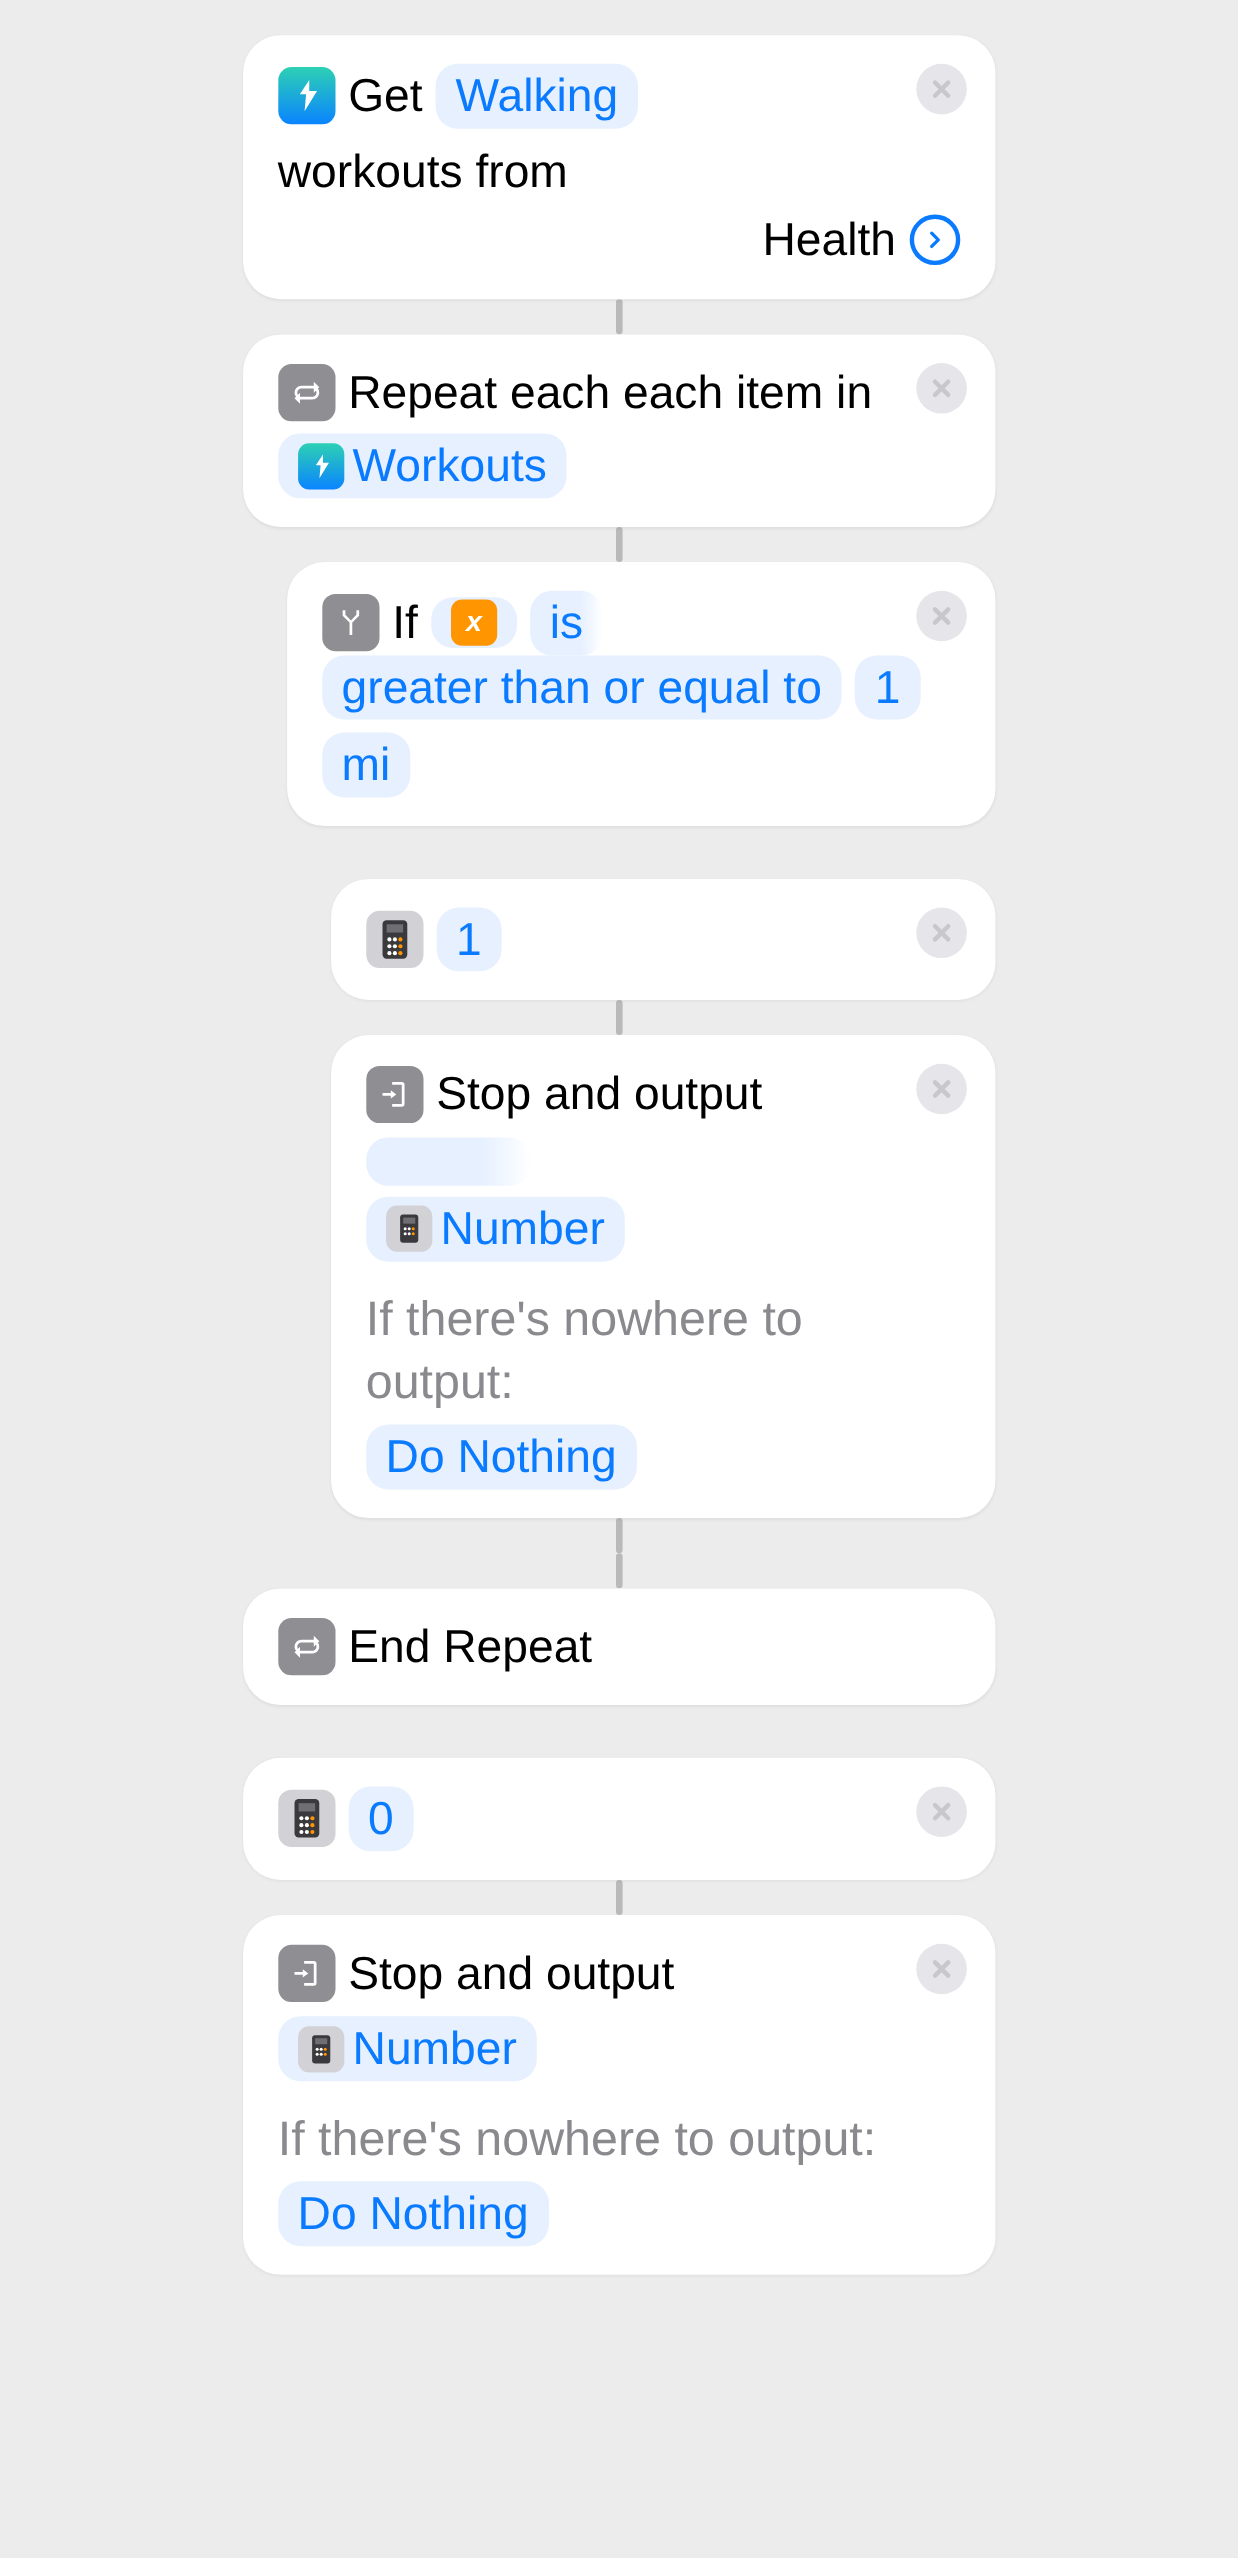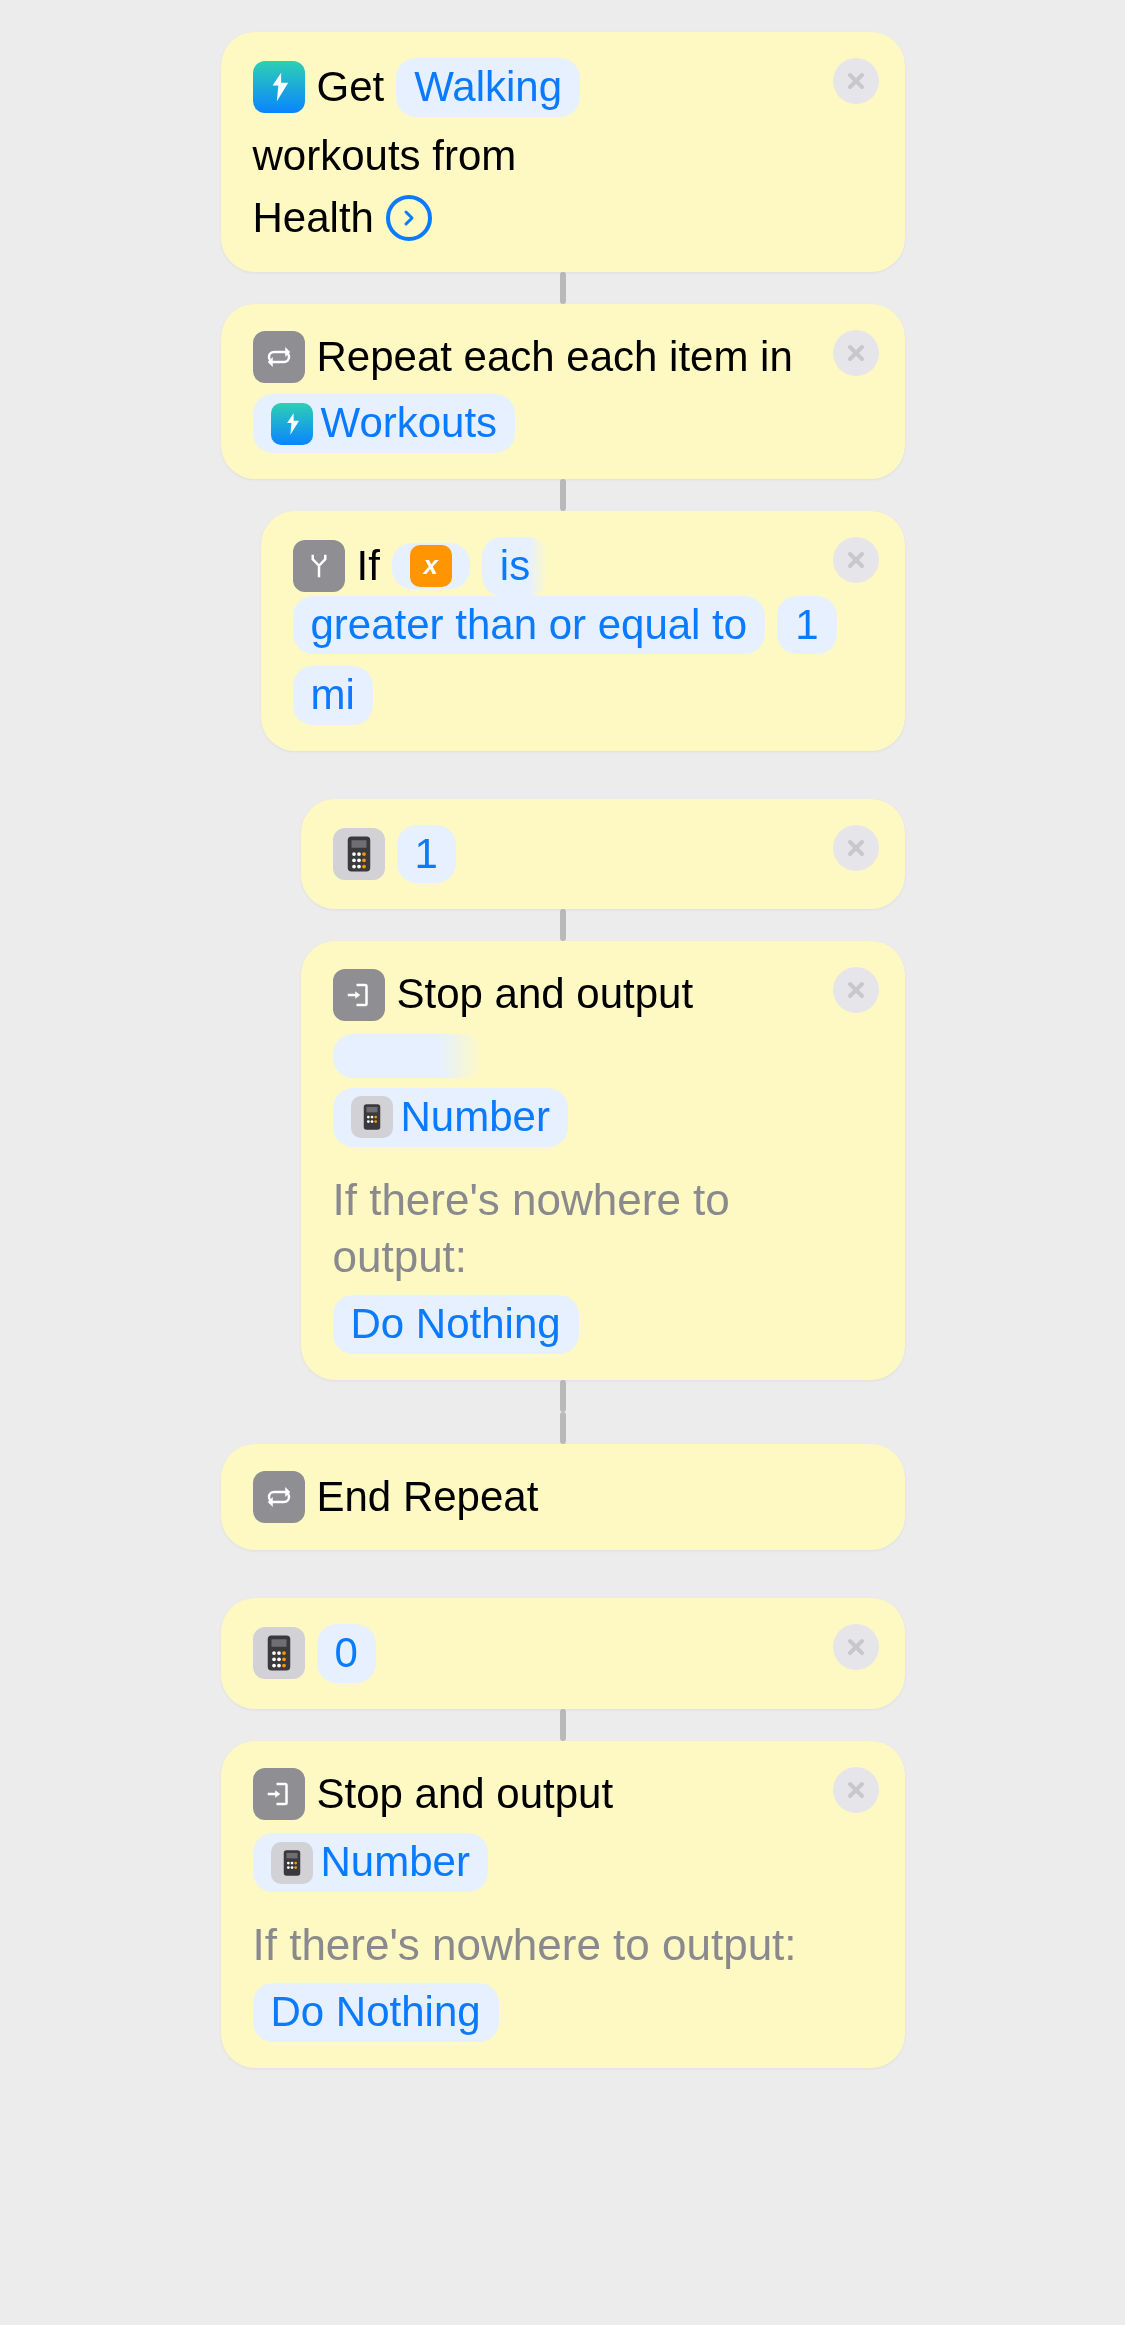--- a/index.html
+++ b/index.html
@@ -12,21 +12,21 @@
   }
   .col { display: flex; flex-direction: column; align-items: center; }
   .conn {
     width: 6px;
     height: 32px;
     background: #b9b9b9;
     border-radius: 3px;
   }
   .conn.gap-only { background: transparent; }
   .card {
-    background: #fef9c3;
+    background: #ffffff;
     border-radius: 34px;
     padding: 26px 32px;
     width: 684px;
     box-shadow: 0 1px 3px rgba(0,0,0,0.06);
     position: relative;
     font-size: 42px;
     line-height: 1.3;
   }
   .card.indent-1 { width: 644px; margin-left: 40px; }
   .card.indent-2 { width: 604px; margin-left: 80px; }
@@ -116,21 +116,21 @@
     <div class="flow first-line">
       <span class="icon-box icon-health">
         <svg width="34" height="34" viewBox="0 0 24 24">
             <path fill="#fff" d="M13.5 2l-6 9h4l-1 11 8-13h-5z"></path>
           </svg>
       </span>
       <span class="txt">Get</span>
       <span class="token">Walking</span>
       <span class="txt">workouts from</span>
     </div>
-    <div class="flow" style="margin-top:8px;">
+    <div class="flow" style="margin-top:8px;justify-content:flex-end;">
       <span class="txt">Health</span>
       <span class="circle-chevron">
         <svg width="20" height="20" viewBox="0 0 20 20">
             <path d="M7 4l6 6-6 6" stroke="#0a7aff" stroke-width="3" fill="none" stroke-linecap="round" stroke-linejoin="round"></path>
           </svg>
       </span>
     </div>
   </div>
 
   <div class="conn"></div>

